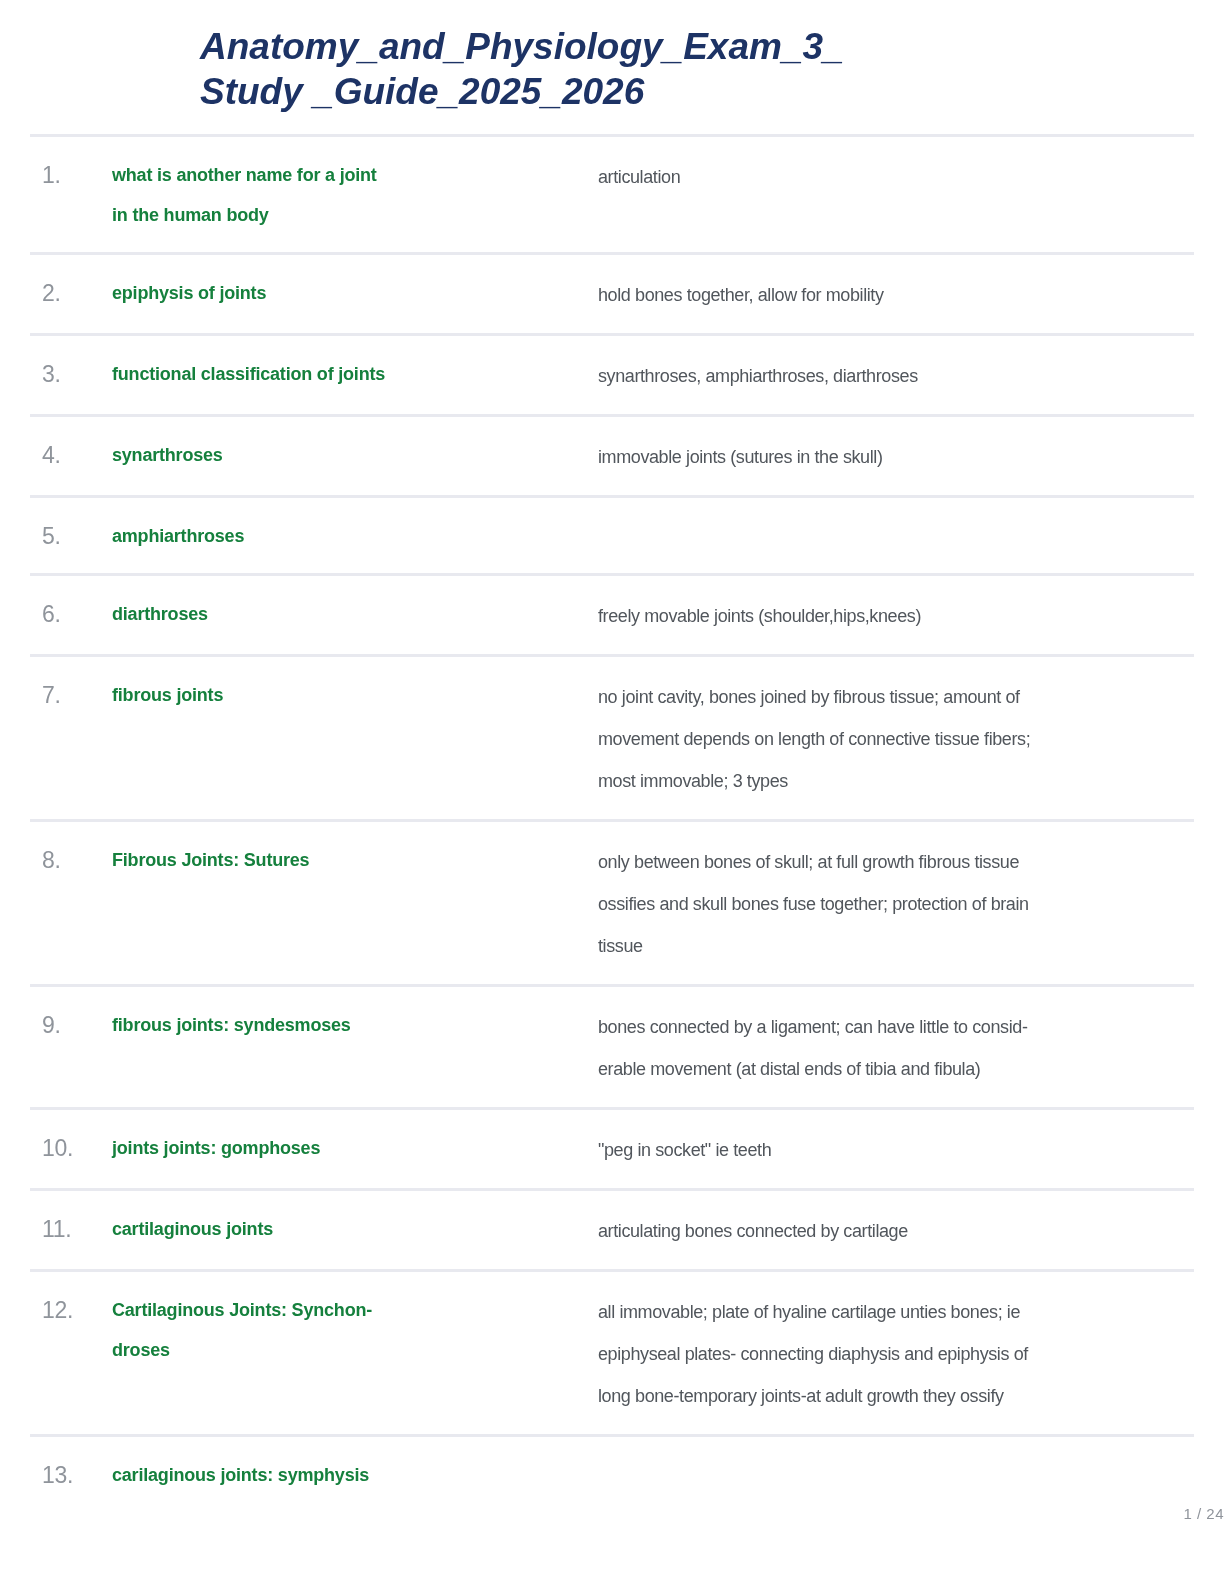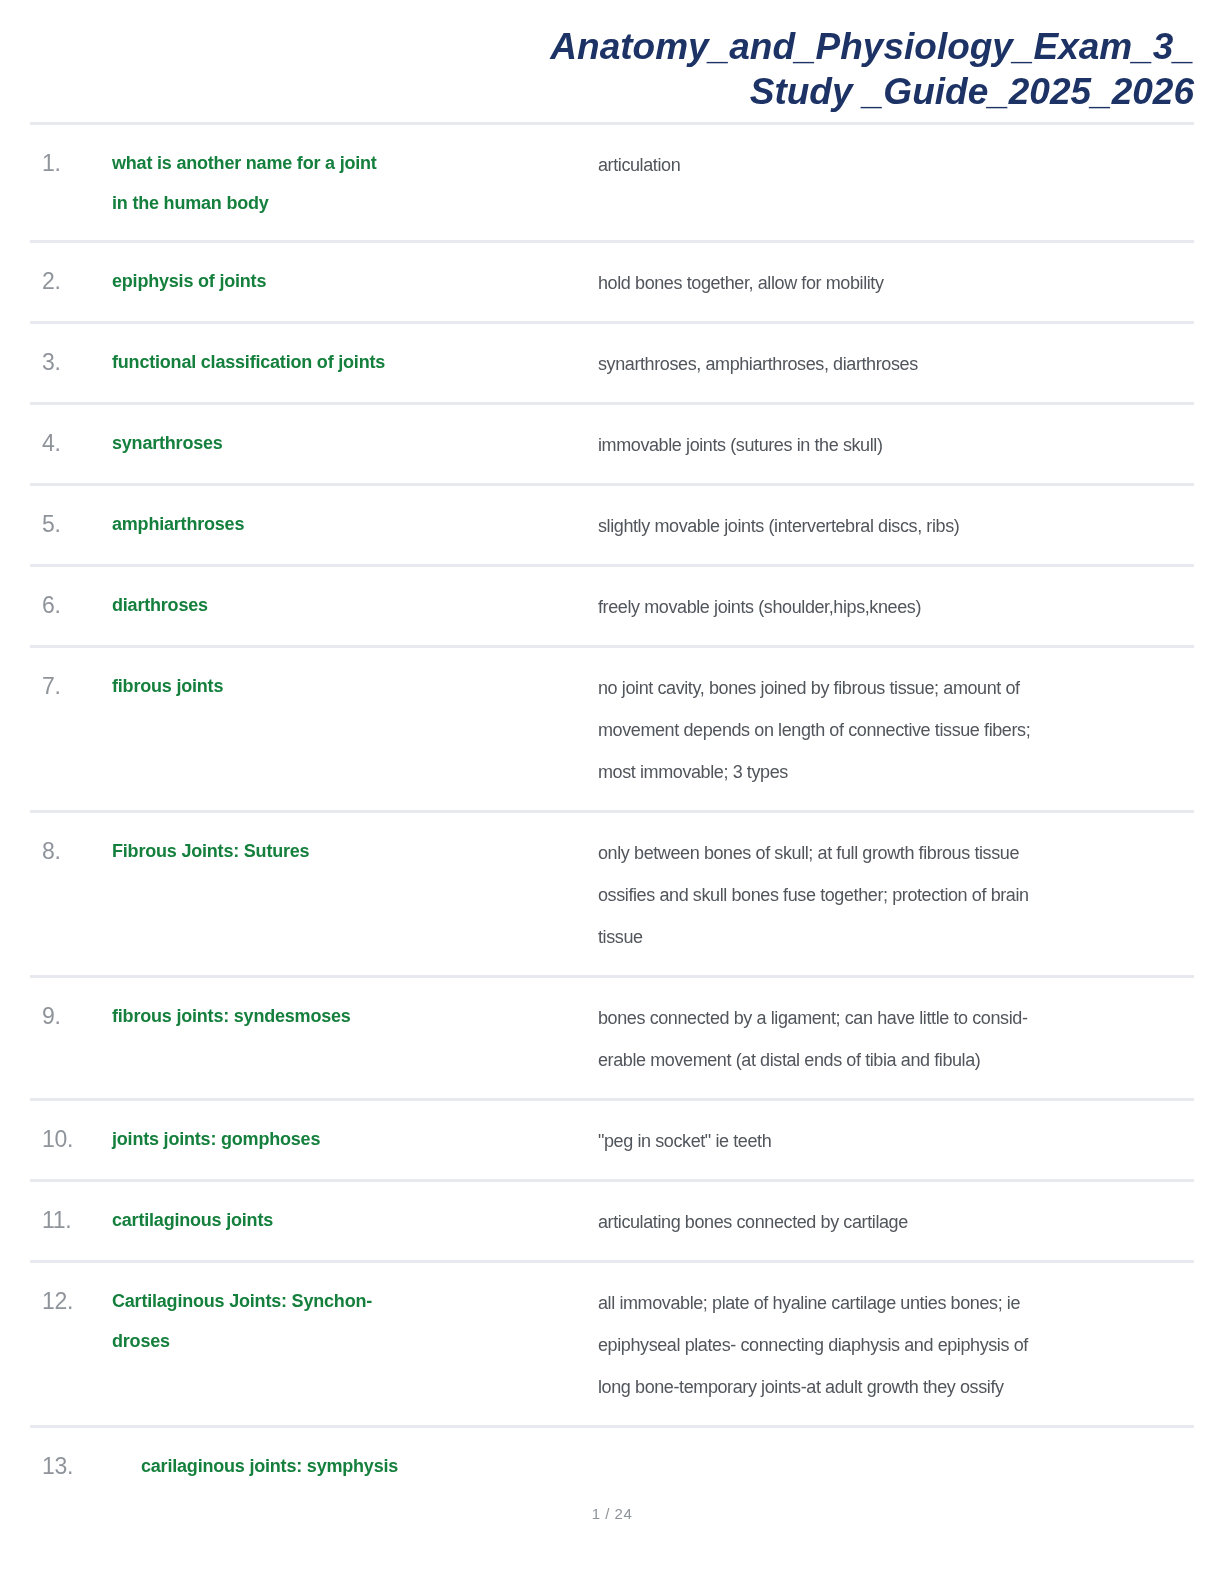--- a/index.html
+++ b/index.html
@@ -15,22 +15,22 @@
     overflow: hidden;
   }
   .sheet {
     position: relative;
     width: 1224px;
     height: 1584px;
     background: #ffffff;
   }
   .doc-header {
     margin: 0 30px;
-    padding: 24px 0 8px 170px;
-    text-align: right;
+    padding: 24px 0 20px 170px;
+    text-align: left;
     border-bottom: 3px solid #e8e9ef;
   }
   .title-line {
     font-weight: bold;
     font-style: italic;
     font-size: 37px;
     line-height: 45px;
     color: #1d3365;
     white-space: nowrap;
   }
@@ -39,21 +39,20 @@
   }
   .qa-row {
     display: grid;
     grid-template-columns: 82px 486px 1fr;
     align-items: start;
     padding: 18px 0 17px 0;
     border-bottom: 3px solid #e8e9ef;
   }
   .qa-row:last-child {
     border-bottom: none;
-    gap: 29px;
   }
   .q-num {
     font-size: 23px;
     line-height: 40px;
     color: #8f949b;
     padding-left: 12px;
     letter-spacing: -0.3px;
   }
   .q-text {
     font-size: 18px;
@@ -69,21 +68,21 @@
     color: #51565c;
     letter-spacing: -0.4px;
     white-space: pre;
     padding-top: 1px;
   }
   .page-footer {
     position: absolute;
     left: 0;
     top: 1505px;
     width: 100%;
-    text-align: center;
+    text-align: right;
     font-size: 15px;
     color: #8f949b;
     letter-spacing: 0.5px;
   }
 </style>
 </head>
 <body>
 
 <div class="sheet">
 
@@ -114,21 +113,20 @@
 
     <div class="qa-row">
       <div class="q-num">4.</div>
       <div class="q-text">synarthroses</div>
       <div class="a-text">immovable joints (sutures in the skull)</div>
     </div>
 
     <div class="qa-row">
       <div class="q-num">5.</div>
       <div class="q-text">amphiarthroses</div>
-      <div class="a-text">slightly movable joints (intervertebral discs, ribs)</div>
     </div>
 
     <div class="qa-row">
       <div class="q-num">6.</div>
       <div class="q-text">diarthroses</div>
       <div class="a-text">freely movable joints (shoulder,hips,knees)</div>
     </div>
 
     <div class="qa-row">
       <div class="q-num">7.</div>

